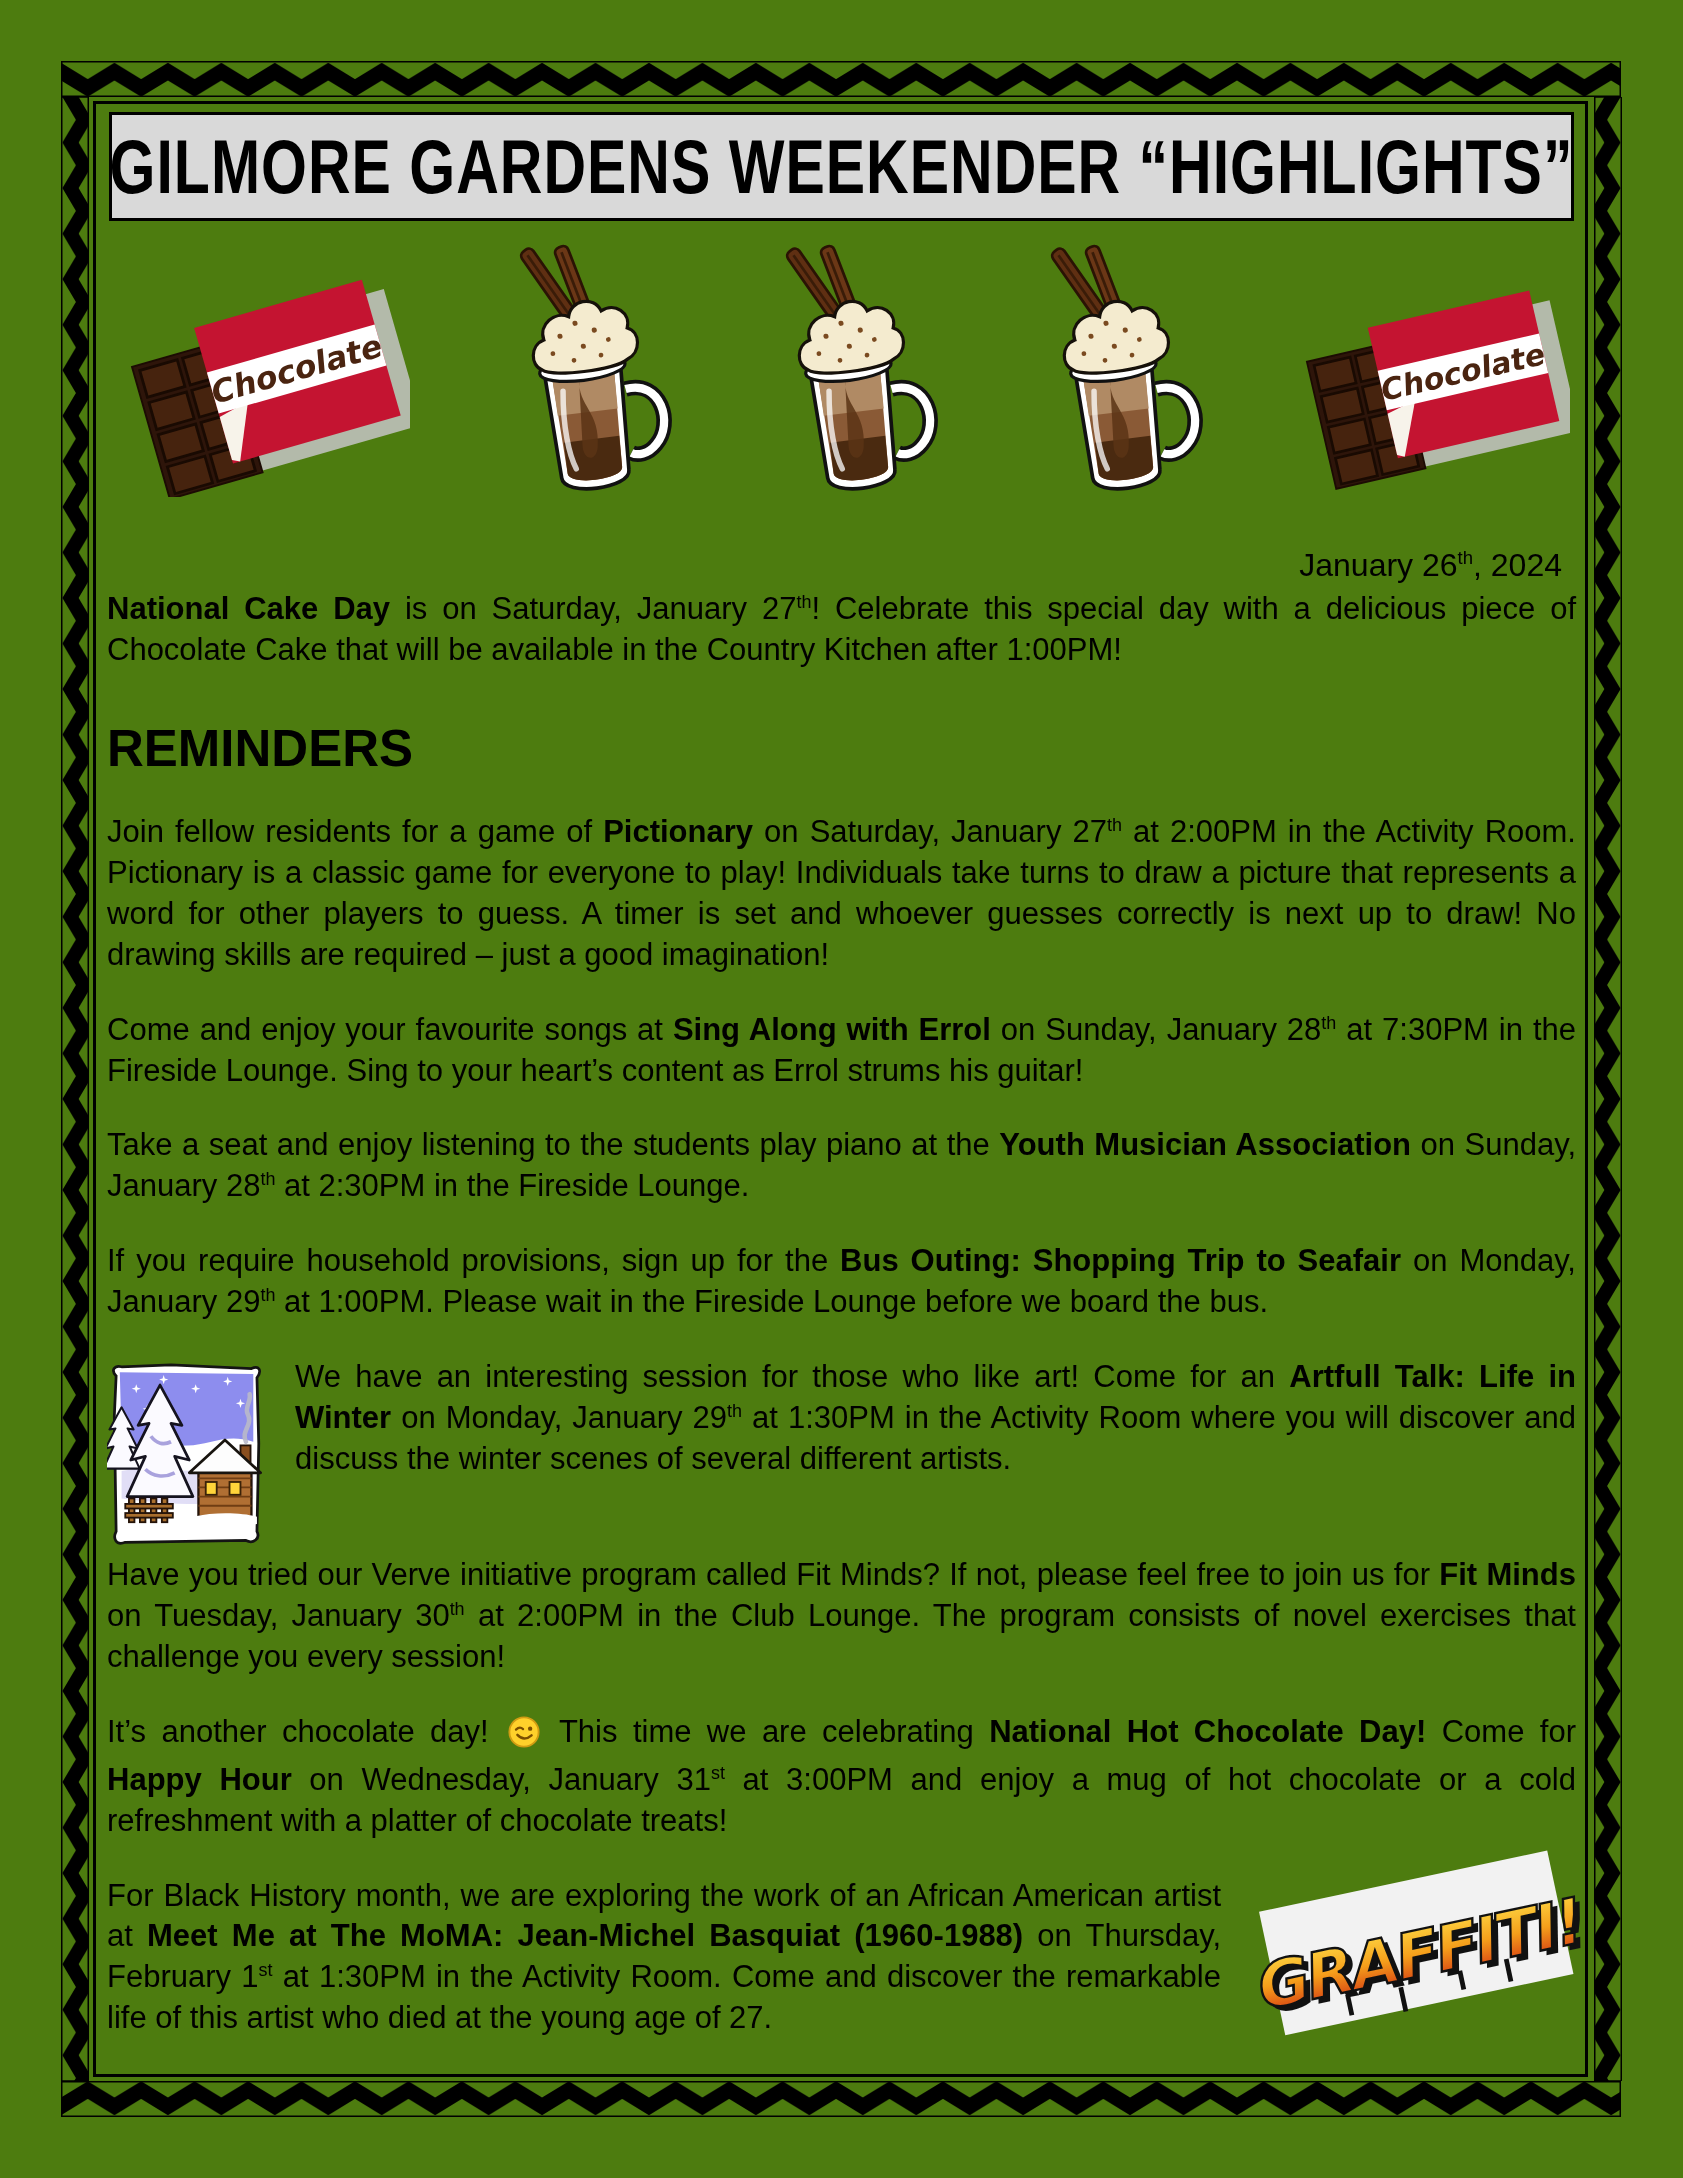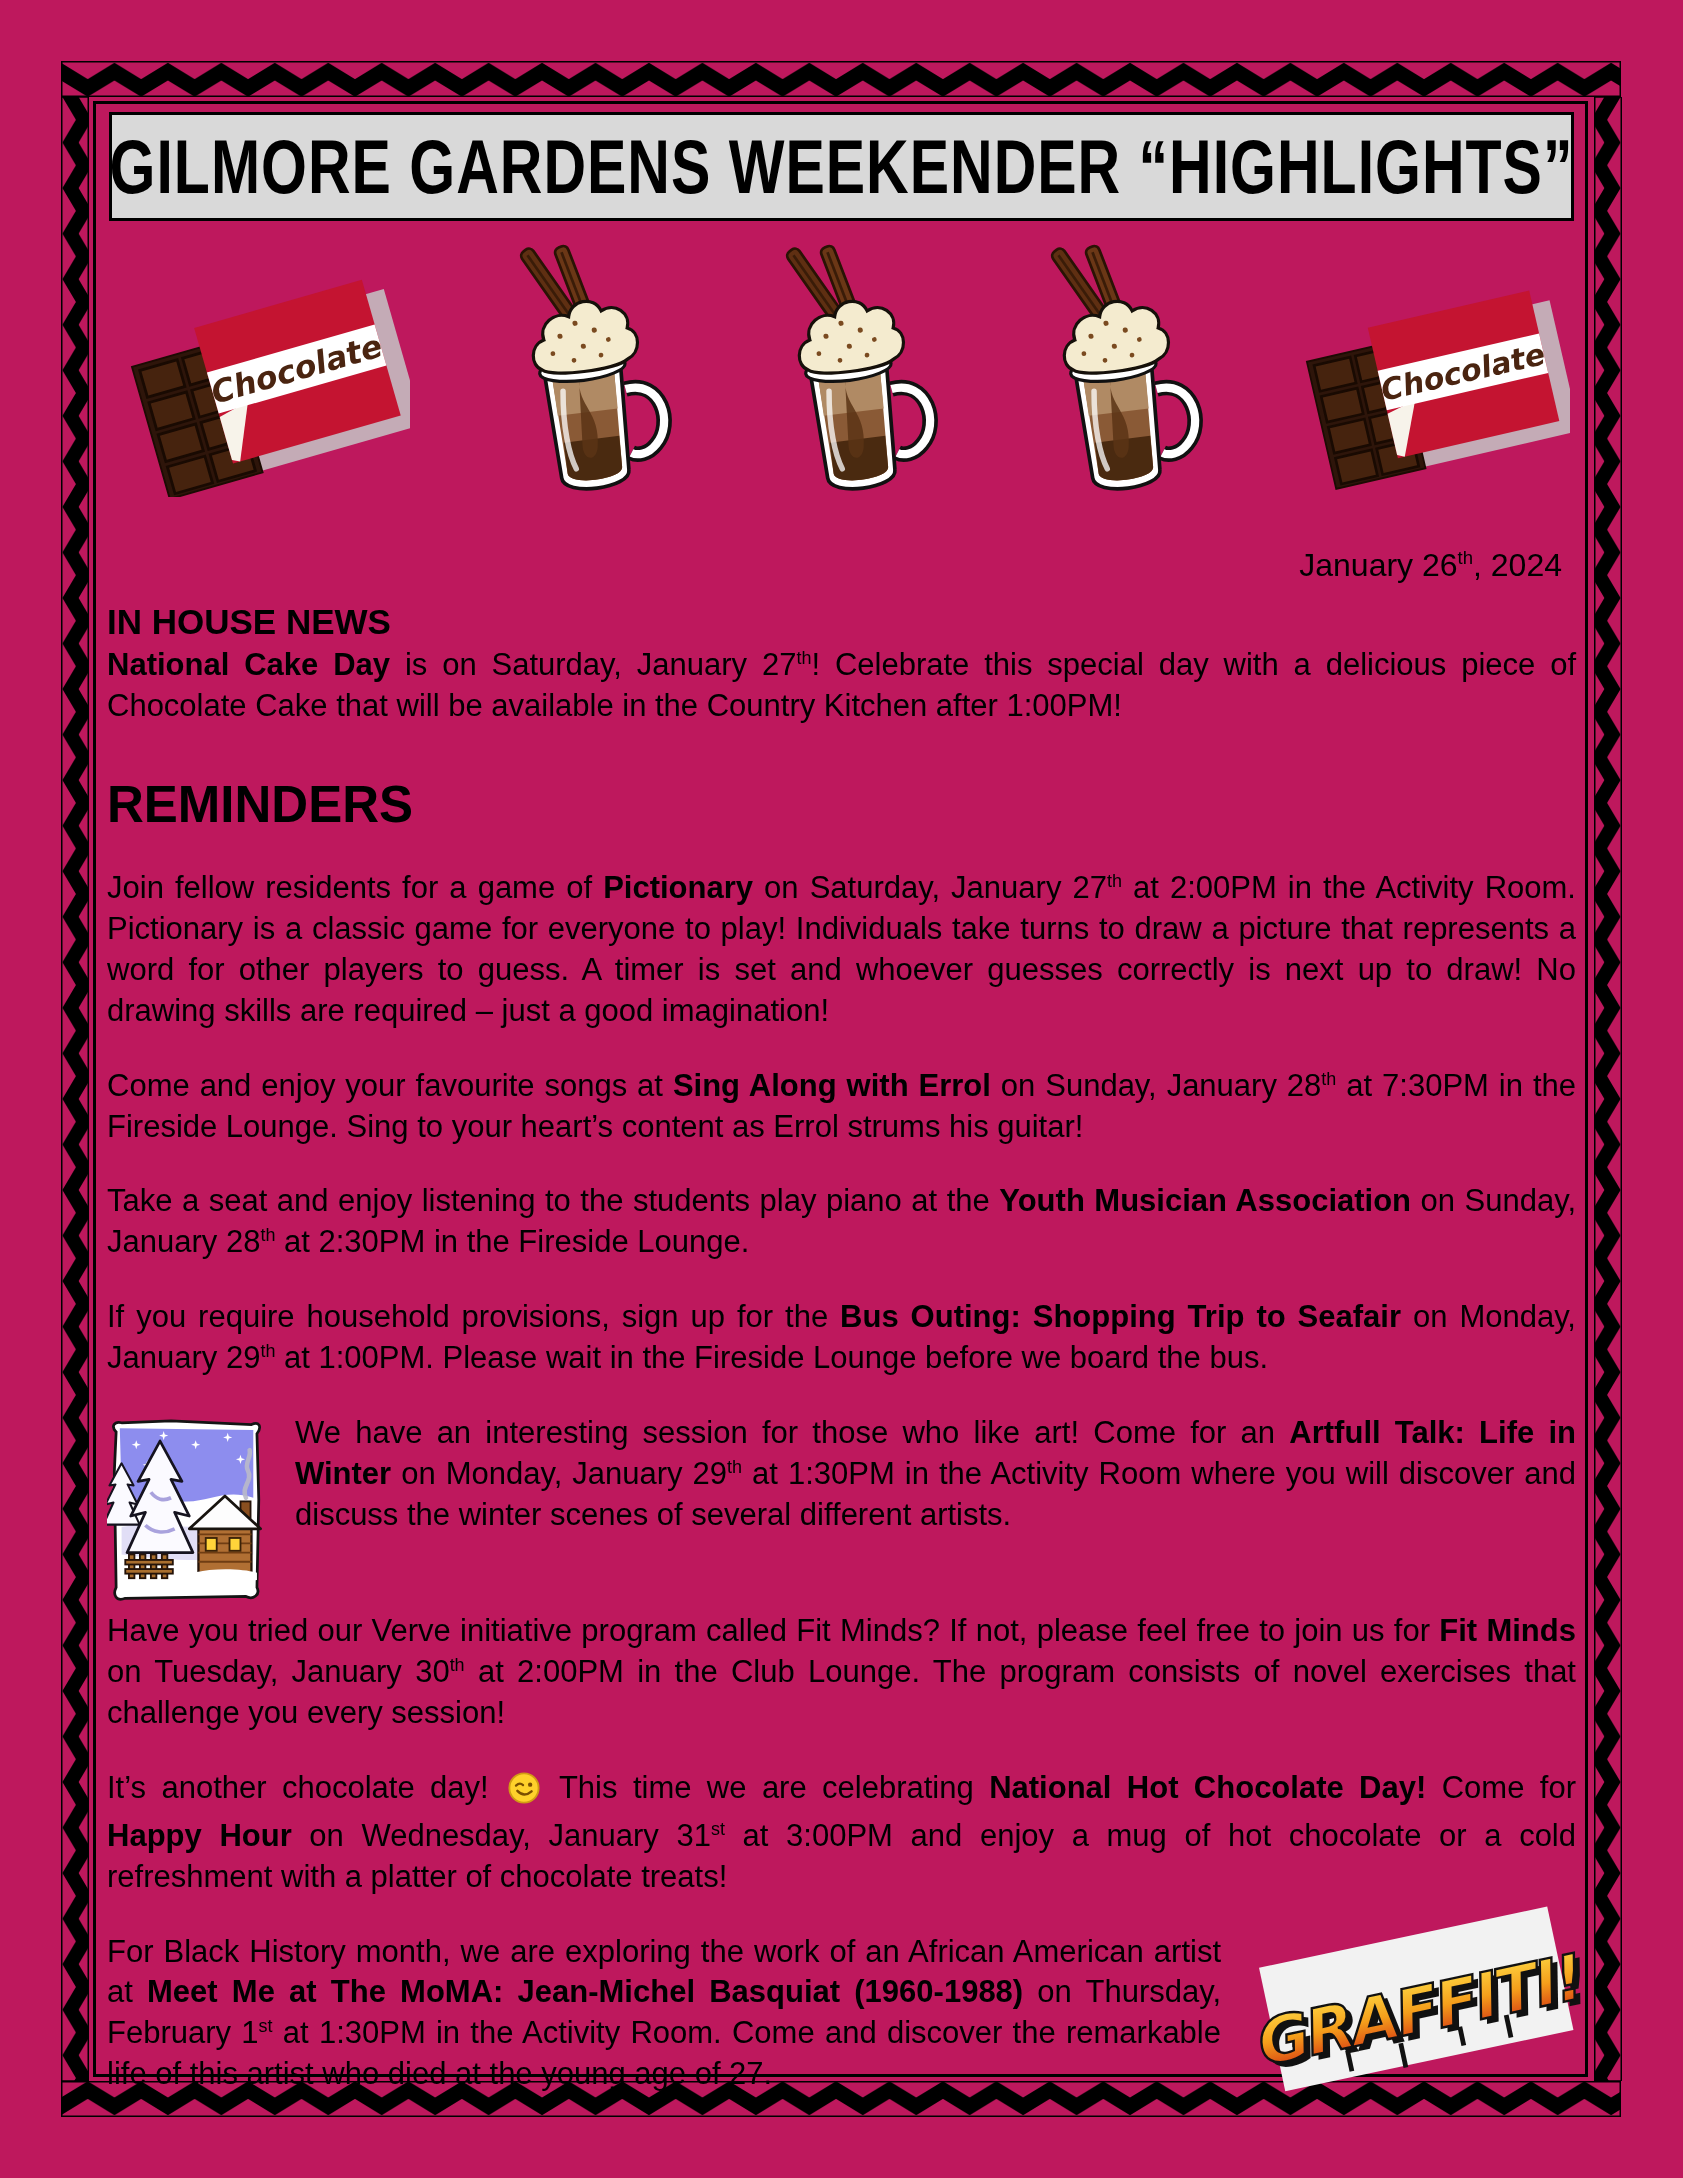--- a/index.html
+++ b/index.html
@@ -1,16 +1,16 @@
 <!DOCTYPE html>
 <html><head>
 <meta charset="utf-8">
 <style>
   html,body{margin:0;padding:0;background:#ffffff;}
-  .page{position:relative;width:1683px;height:2178px;background:#be185d;overflow:hidden;
+  .page{position:relative;width:1683px;height:2178px;background:#4d7c0f;overflow:hidden;
         font-family:"Liberation Sans","DejaVu Sans",sans-serif;color:#000;}
 
   
   .bz{position:absolute;display:block;}
   .bz-top{left:61px;top:61px;}
   .bz-bottom{left:61px;top:2081px;}
   .bz-left{left:61px;top:97px;}
   .bz-right{left:1594px;top:97px;}
   .inner-frame{position:absolute;left:93px;top:101px;width:1495px;height:1976px;
                border:3px solid #000;box-sizing:border-box;}
@@ -231,21 +231,20 @@
           <rect x="106" y="50" width="188" height="152" fill="#c41431"></rect>
           <path d="M106,150 L140,142 L114,202 L106,198 Z" fill="#f7f3ea"></path>
           <rect x="106" y="100" width="188" height="46" fill="#ffffff"></rect>
           <text x="200" y="135" text-anchor="middle" font-family="DejaVu Sans, sans-serif" font-size="34" font-style="italic" font-weight="bold" fill="#4a2410">Chocolate</text>
         </g>
       </svg>
     </div>
 
     <div class="body-text">
         <div class="para date"><span>January 26</span><sup>th</sup><span>, 2024</span></div>
-        <div class="heading">IN HOUSE NEWS</div>
         <div class="para tight"><b>National Cake Day</b><span> is on Saturday, January 27</span><sup>th</sup><span>!  Celebrate this special day with a delicious piece of Chocolate Cake that will be available in the Country Kitchen after 1:00PM!</span></div>
         <div class="heading reminders">REMINDERS</div>
         <div class="para"><span>Join fellow residents for a game of </span><b>Pictionary</b><span> on Saturday, January 27</span><sup>th</sup><span> at 2:00PM in the Activity Room. Pictionary is a classic game for everyone to play! Individuals take turns to draw a picture that represents a word for other players to guess. A timer is set and whoever guesses correctly is next up to draw! No drawing skills are required – just a good imagination!</span></div>
         <div class="para"><span>Come and enjoy your favourite songs at </span><b>Sing Along with Errol</b><span> on Sunday, January 28</span><sup>th</sup><span> at 7:30PM in the Fireside Lounge. Sing to your heart’s content as Errol strums his guitar!</span></div>
         <div class="para"><span>Take a seat and enjoy listening to the students play piano at the </span><b>Youth Musician Association</b><span> on Sunday, January 28</span><sup>th</sup><span> at 2:30PM in the Fireside Lounge.</span></div>
         <div class="para"><span>If you require household provisions, sign up for the </span><b>Bus Outing: Shopping Trip to Seafair</b><span> on Monday, January 29</span><sup>th</sup><span> at 1:00PM. Please wait in the Fireside Lounge before we board the bus.</span></div>
         <div class="para"><span class="winter-float">
     <svg width="160" height="188" viewBox="0 0 175 205">
       <path d="M10,16 C4,10 8,4 16,6 L70,4 L158,8 C166,4 170,10 164,18 L166,90 L164,186 C168,194 160,200 152,196 L20,198 C10,202 6,194 10,186 L8,60 Z" fill="#ffffff" stroke="#141414" stroke-width="3"></path>
       <path d="M14,12 L160,14 L160,88 C130,78 112,92 88,92 C60,92 40,98 16,86 Z" fill="#8d8dee"></path>

